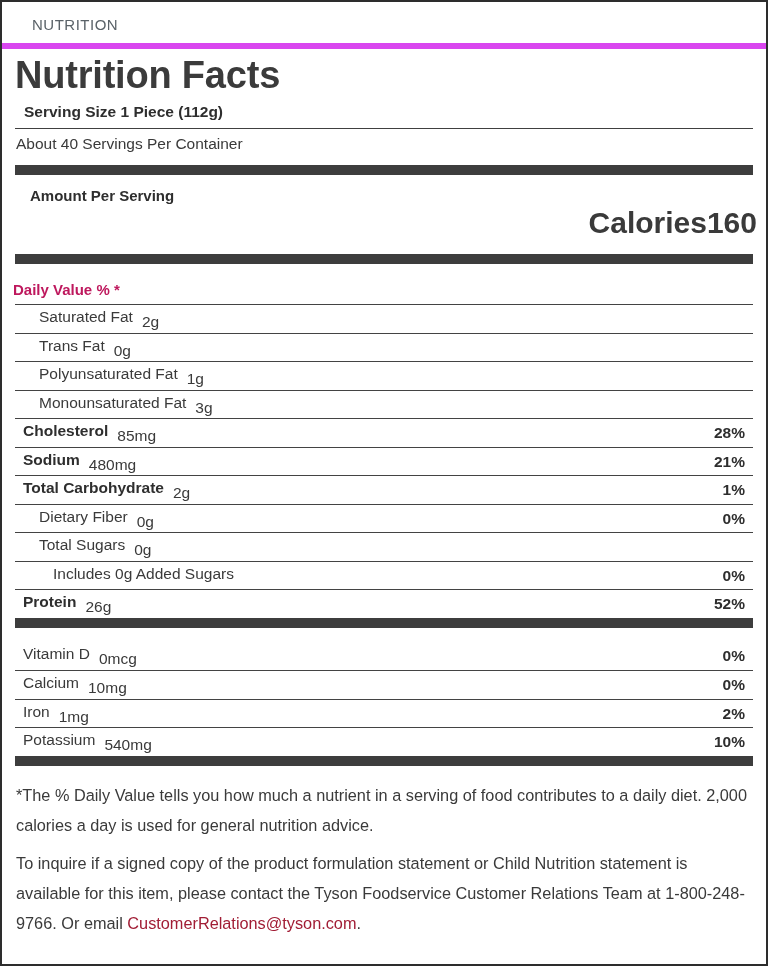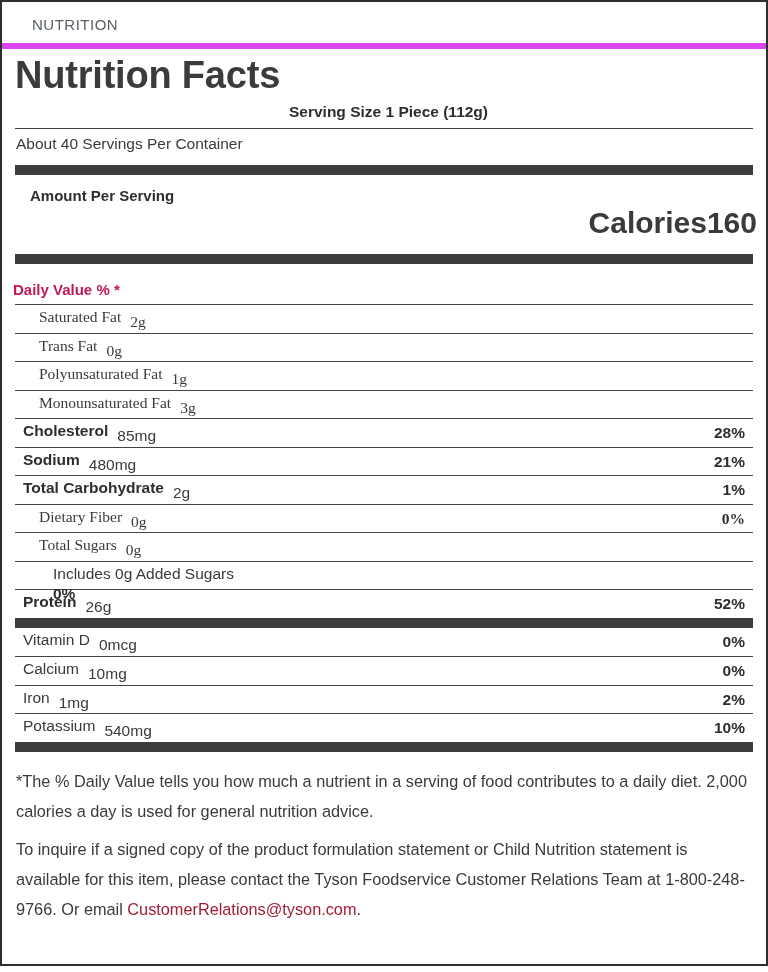--- a/index.html
+++ b/index.html
@@ -19,21 +19,21 @@
 
   
   h1.title {
     margin:0; padding:8px 7px 5px 13px;
     font-size:38px; line-height:36px; font-weight:bold;
     color:#3b3b3b; letter-spacing:-0.2px;
   }
 
   .serving {
     padding:5px 13px 7px 22px;
-    font-size:15.5px; font-weight:bold; color:#2e2e2e;text-align:center;
+    font-size:15.5px; font-weight:bold; color:#2e2e2e;
   }
   .rule { border-top:1.5px solid #404040; margin:0 13px; }
   .servings-per {
     padding:6px 13px 12px 14px;
     font-size:15.5px; color:#3a3a3a;
   }
 
   .bar { height:10px; background:#3d3d3d; margin:0 13px; }
 
   .amount-per {
@@ -52,29 +52,29 @@
   }
 
   .nrow {
     display:flex; align-items:flex-start;
     margin:0 13px; border-top:1.5px solid #434343;
     height:28.5px; box-sizing:border-box; padding-top:3px;
     font-size:15.5px;
   }
   .nrow.noborder { border-top:none; }
   .indent0 { padding-left:8px; }
-  .indent1 { padding-left:24px;font-family:Liberation Serif, serif; }
-  .indent2 { padding-left:38px;flex-direction:column; }
+  .indent1 { padding-left:24px; }
+  .indent2 { padding-left:38px; }
   .lbl { color:#3a3a3a; white-space:nowrap; }
   .lbl.bold { font-weight:bold; color:#2e2e2e; }
   .amt { margin-left:9px; position:relative; top:5px; color:#3a3a3a; white-space:nowrap; }
   .spacer { flex:1; }
   .dv { font-weight:bold; color:#2e2e2e; position:relative; top:2px; padding-right:8px; }
 
-  #vitamin-rows { }
+  #vitamin-rows { padding-top:14px; }
 
   .footnotes {
     padding:14px 14px 8px 14px;
     font-size:16.3px; line-height:30px; color:#3a3a3a;
   }
   .footnotes p { margin:0; }
   .footnotes p + p { margin-top:8px; }
   a.email { color:#a11d35; text-decoration:none; }
 </style>
 </head>

